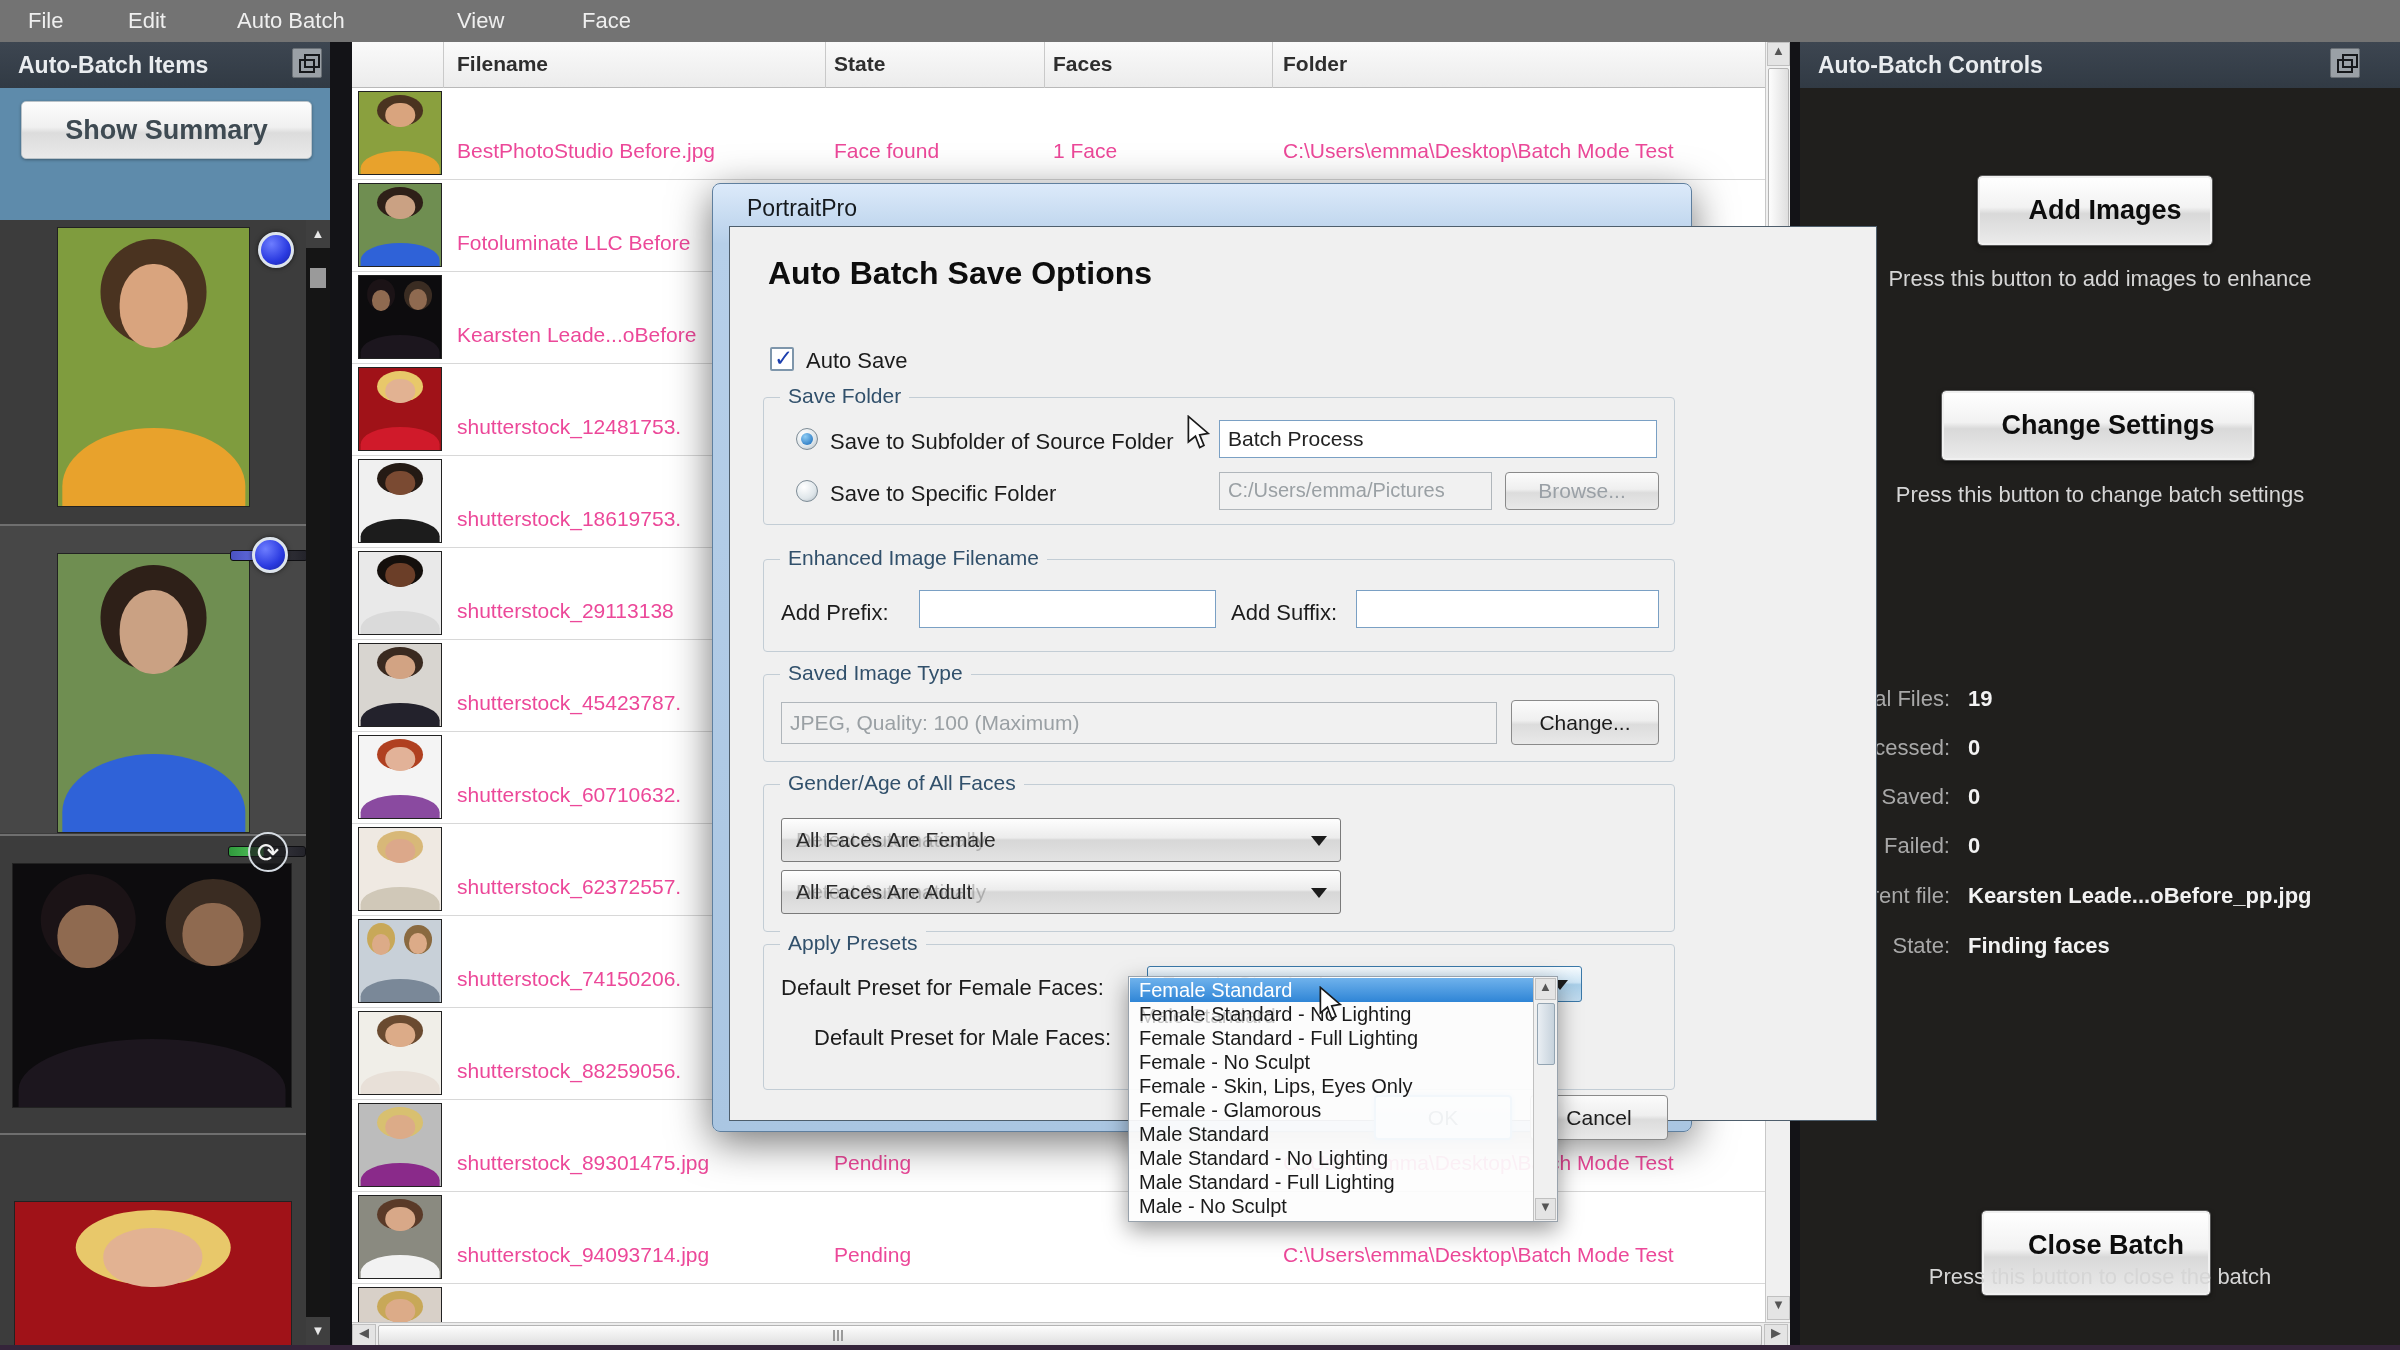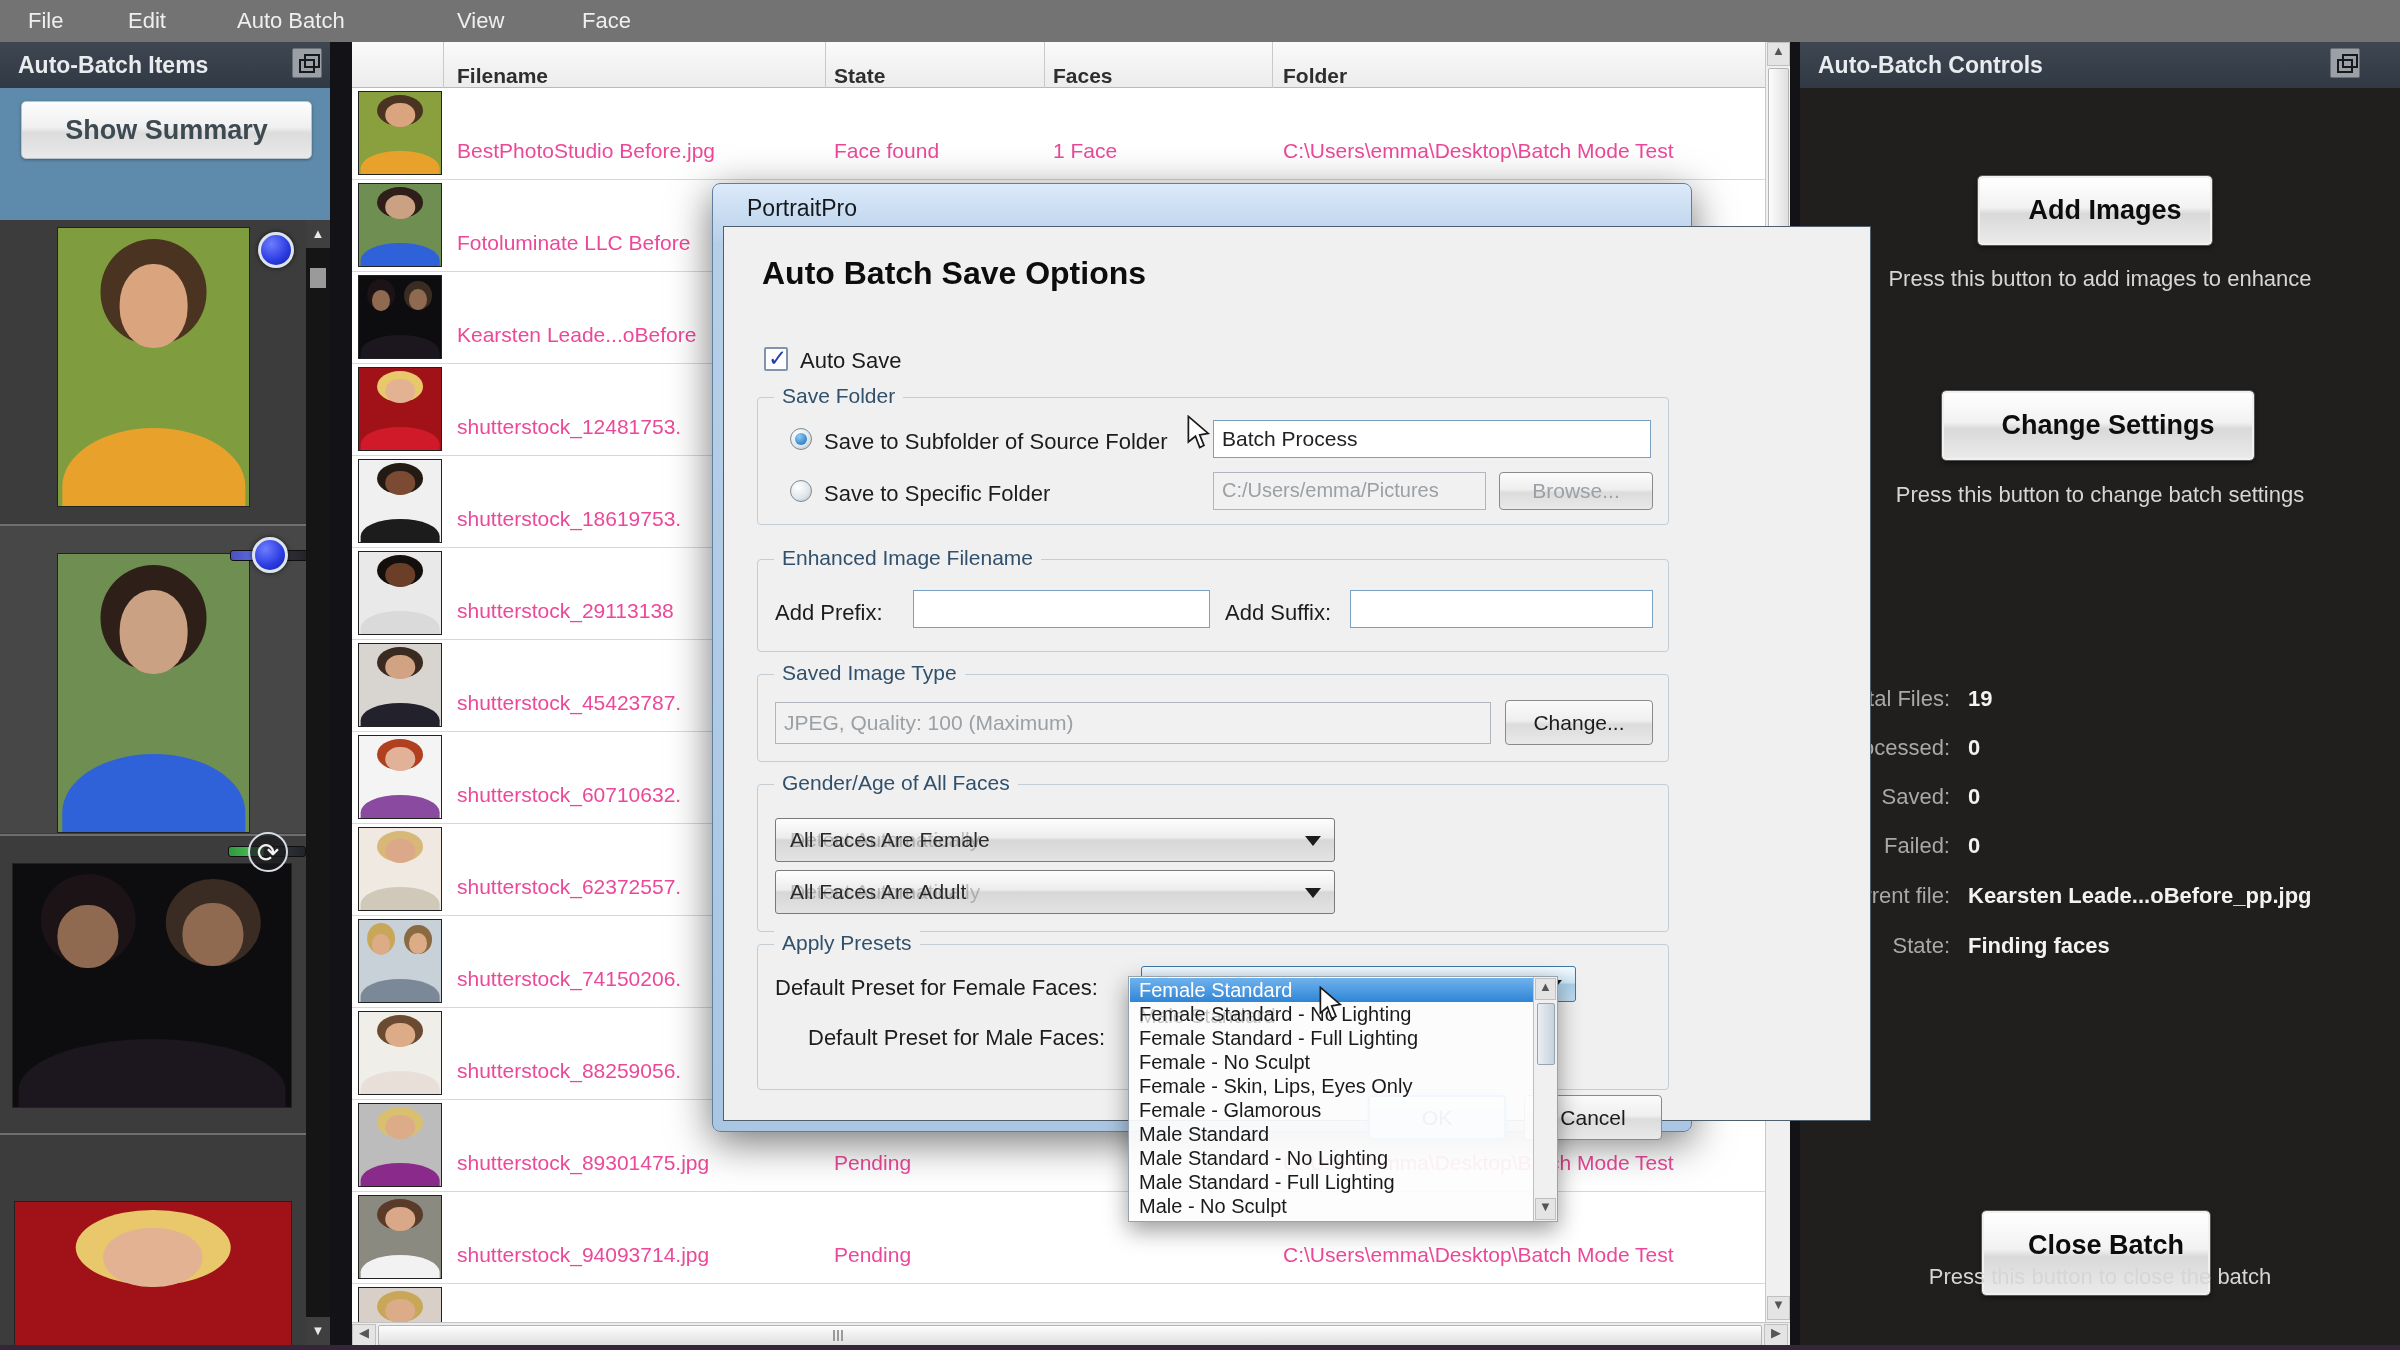--- a/index.html
+++ b/index.html
@@ -60,21 +60,21 @@
     background:radial-gradient(circle at 35% 30%,#6d7dff,#2a3ae0 60%,#16229e);
     border:3px solid #dde4ec; box-shadow:0 0 5px rgba(0,0,0,.6); }
   .badge-spin { position:absolute; left:20px; top:2px; width:40px; height:40px; border-radius:50%;
     background:rgba(25,25,28,.75); border:2px solid #d5dbe2; color:#f2f2f2; font-size:27px;
     text-align:center; line-height:38px; }
 
   
   .table-wrap { position:absolute; left:352px; top:42px; width:1438px; height:1306px; background:#fff; }
   .thead { position:absolute; left:0; top:0; width:1413px; height:46px;
     background:linear-gradient(#fafafa,#ececec); border-bottom:1px solid #b9b9b9; }
-  .thead span { position:absolute; top:22px; font-size:21px; font-weight:600; color:#2e2e2e; }
+  .thead span { position:absolute; top:10px; font-size:21px; font-weight:600; color:#2e2e2e; }
   .thead .vsep, .tbody .vline { position:absolute; top:0; width:1px; background:#c9c9c9; }
   .tbody { position:absolute; left:0; top:46px; width:1413px; height:1234px; overflow:hidden; background:#fff; }
   .tbody .vline { height:1234px; background:#e6e6e6; }
   .trow { position:relative; width:1413px; height:92px; border-bottom:1px solid #d8d8d8; background:#fff; }
   .trow span { position:absolute; top:32px; font-size:21px; color:#ec4899; white-space:nowrap;margin-top:19px; }
   .trow .c-file { left:105px; } .trow .c-state { left:482px; } .trow .c-faces { left:701px; } .trow .c-folder { left:931px; }
   .trow .rthumb { left:6px; top:3px; width:84px; height:84px; }
 
   
   .vscroll { position:absolute; left:1413px; top:0; width:25px; height:1280px; background:#f0f0f0; border-left:1px solid #c8c8c8; }
@@ -96,21 +96,21 @@
     color:#0d0d0d; font-weight:bold; font-size:27px; text-align:center; cursor:pointer;padding-left:20px; }
   .caption { position:absolute; width:560px; left:20px; text-align:center; color:#d6d6d6; font-size:22px; }
   .stat-label { position:absolute; width:150px; text-align:right; color:#a8a8a8; font-size:22px; }
   .stat-value { position:absolute; left:168px; color:#f2f2f2; font-size:22px; font-weight:bold; white-space:nowrap; }
 
   
   .dialog { position:absolute; left:712px; top:183px; width:980px; height:949px;
     background:linear-gradient(#dceafa,#b6cfe9 60px,#aac6e2); border:1px solid #5f7f9e; border-radius:8px;
     box-shadow:0 10px 42px rgba(0,0,0,.55); }
   .dlg-title { position:absolute; left:34px; top:11px; font-size:23px; color:#15191d; }
-  .dlg-body { position:absolute; left:10px; top:42px; width:1148px; height:895px; background:#f0f0f0;
+  .dlg-body { position:absolute; left:16px; top:42px; width:1148px; height:895px; background:#f0f0f0;
     border:1px solid #4e5e6c; }
   .dlg-h1 { position:absolute; left:38px; top:28px; font-size:32px; font-weight:bold; color:#0d0d0d; }
   .grp { position:absolute; left:33px; width:912px; border:1px solid #c3cdd5; border-radius:4px; }
   .grp > .glabel { position:absolute; left:16px; top:-14px; background:#f0f0f0; padding:0 8px;
     font-size:21px; color:#31506b; }
   .dlabel { position:absolute; font-size:22px; color:#1c1c1c; white-space:nowrap; }
   .dfield { position:absolute; background:#fff; border:1px solid #7aa0c4; font-size:21px; color:#222;
     padding:6px 8px; white-space:nowrap; overflow:hidden; }
   .dfield.disabled { background:#f1f1f1; border-color:#b0b6bb; color:#9aa0a4; }
   .dbtn { position:absolute; background:linear-gradient(#fbfbfb,#efefef 45%,#dcdcdc 55%,#e9e9e9);

